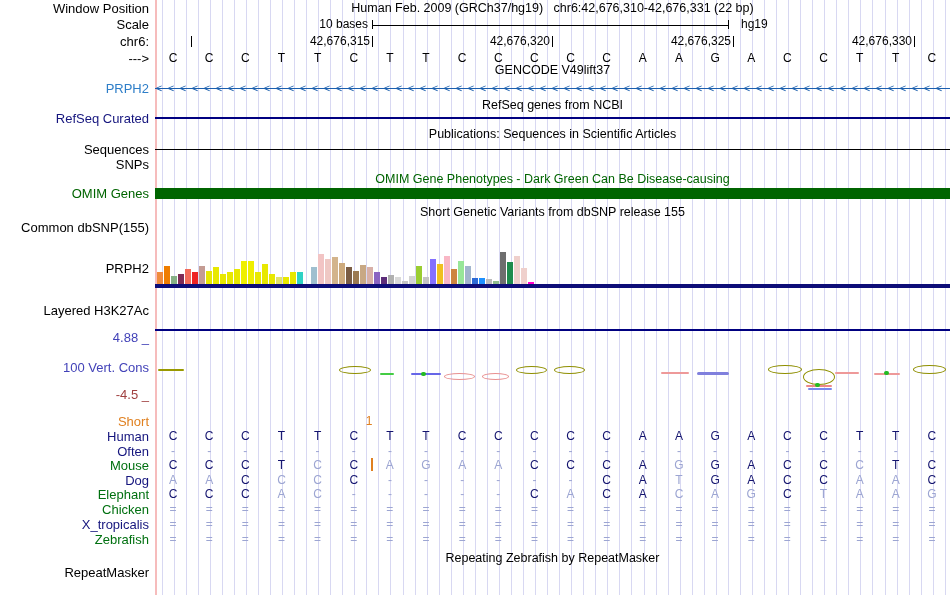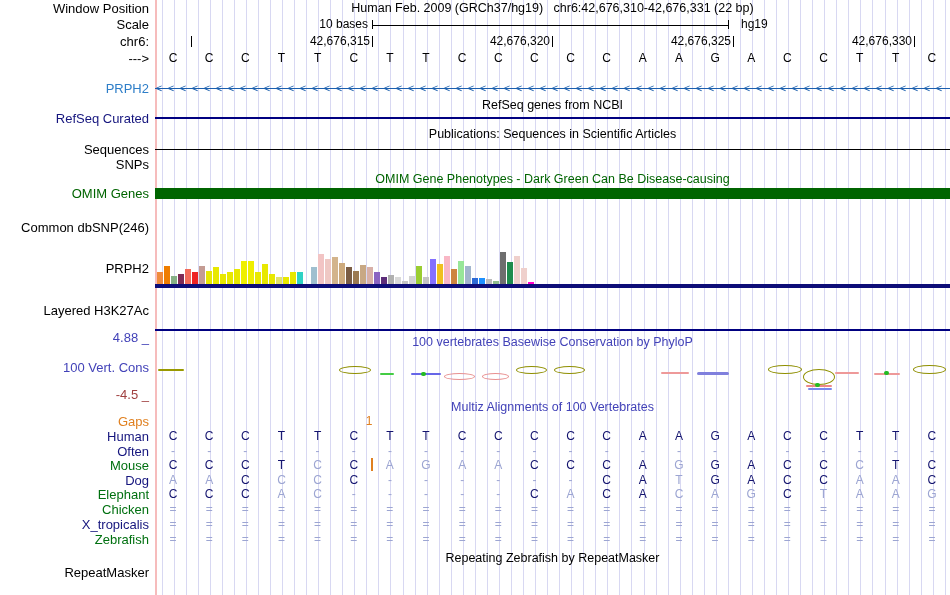--- a/index.html
+++ b/index.html
@@ -147,20 +147,21 @@
       <div class="baseltr" style="left: 678.977px; top: 58px;">A</div>
       <div class="baseltr" style="left: 715.114px; top: 58px;">G</div>
       <div class="baseltr" style="left: 751.25px; top: 58px;">A</div>
       <div class="baseltr" style="left: 787.386px; top: 58px;">C</div>
       <div class="baseltr" style="left: 823.523px; top: 58px;">C</div>
       <div class="baseltr" style="left: 859.659px; top: 58px;">T</div>
       <div class="baseltr" style="left: 895.795px; top: 58px;">T</div>
       <div class="baseltr" style="left: 931.932px; top: 58px;">C</div>
     </div>
 
+  <div class="ct" style="top:70px">GENCODE V49lift37</div>
   <div class="ll gblue" style="top:88px">PRPH2</div>
   <div class="hline" style="top:87.5px;height:1px;background:#1b5fae;"></div>
   <div id="chevron-layer">
       <div class="chev" style="left: 159px; top: 88px;">&lt;</div>
       <div class="chev" style="left: 171px; top: 88px;">&lt;</div>
       <div class="chev" style="left: 183px; top: 88px;">&lt;</div>
       <div class="chev" style="left: 195px; top: 88px;">&lt;</div>
       <div class="chev" style="left: 207px; top: 88px;">&lt;</div>
       <div class="chev" style="left: 219px; top: 88px;">&lt;</div>
       <div class="chev" style="left: 231px; top: 88px;">&lt;</div>
@@ -231,21 +232,22 @@
 
   <div class="ct" style="top:134px">Publications: Sequences in Scientific Articles</div>
   <div class="ll" style="top:149px">Sequences</div>
   <div class="hline" style="top:148.5px;height:1px;background:#000;"></div>
   <div class="ll" style="top:164px">SNPs</div>
 
   <div class="ct green" style="top:179px">OMIM Gene Phenotypes - Dark Green Can Be Disease-causing</div>
   <div class="ll green" style="top:193px">OMIM Genes</div>
   <div class="hline" style="top:187.5px;height:11px;background:#006400;"></div>
 
-  <div class="ll" style="top:227px">Common dbSNP(246)</div>
+  <div class="ct" style="top:212px">Short Genetic Variants from dbSNP release 155</div>
+  <div class="ll" style="top:227px">Common dbSNP(155)</div>
 
   <div class="ll" style="top:268px">PRPH2</div>
   <div id="gtex-layer">
       <div class="bar" style="left: 157px; top: 271.5px; width: 5.5px; height: 12px; background: rgb(240, 139, 60);"></div>
       <div class="bar" style="left: 164px; top: 265.5px; width: 5.5px; height: 18px; background: rgb(239, 125, 0);"></div>
       <div class="bar" style="left: 171px; top: 275.5px; width: 5.5px; height: 8px; background: rgb(134, 176, 134);"></div>
       <div class="bar" style="left: 178px; top: 273.5px; width: 5.5px; height: 10px; background: rgb(125, 43, 86);"></div>
       <div class="bar" style="left: 185px; top: 268.5px; width: 5.5px; height: 15px; background: rgb(242, 107, 90);"></div>
       <div class="bar" style="left: 192px; top: 271.5px; width: 5.5px; height: 12px; background: rgb(238, 34, 34);"></div>
       <div class="bar" style="left: 199px; top: 265.5px; width: 5.5px; height: 18px; background: rgb(196, 156, 147);"></div>
@@ -295,21 +297,20 @@
       <div class="bar" style="left: 514px; top: 255.5px; width: 5.5px; height: 28px; background: rgb(239, 208, 204);"></div>
       <div class="bar" style="left: 521px; top: 267.5px; width: 5.5px; height: 16px; background: rgb(239, 208, 204);"></div>
       <div class="bar" style="left: 528px; top: 281.5px; width: 5.5px; height: 2px; background: rgb(255, 0, 204);"></div>
     </div>
   <div class="hline" style="top:283.5px;height:4px;background:#0d0d78;"></div>
 
   <div class="ll" style="top:310px">Layered H3K27Ac</div>
   <div class="hline" style="top:329px;height:1.5px;background:#000080;"></div>
 
   <div class="ll pblue" style="top:337px">4.88 _</div>
-  <div class="ct pblue" style="top:342px">100 vertebrates Basewise Conservation by PhyloP</div>
   <div class="ll pblue" style="top:367px">100 Vert. Cons</div>
   <div class="ll brick" style="top:394px">-4.5 _</div>
   <div id="phylop-layer">
       <div class="dash" style="left: 158px; top: 369px; width: 26px; height: 2px; background: rgb(153, 153, 0); border-radius: 2px;"></div>
       <div class="oval" style="left: 339px; top: 366px; width: 30px; height: 6px; border: 1.5px solid rgb(143, 143, 0);"></div>
       <div class="dash" style="left: 380px; top: 373px; width: 14px; height: 2px; background: rgb(68, 204, 68); border-radius: 2px;"></div>
       <div class="dash" style="left: 411px; top: 373px; width: 30px; height: 2px; background: rgb(102, 102, 232); border-radius: 2px;"></div>
       <div class="dash" style="left: 421px; top: 372px; width: 5px; height: 4px; background: rgb(34, 187, 34); border-radius: 2px;"></div>
       <div class="oval" style="left: 444px; top: 373px; width: 29px; height: 5px; border: 1.5px solid rgb(232, 144, 144);"></div>
       <div class="oval" style="left: 482px; top: 373px; width: 25px; height: 5px; border: 1.5px solid rgb(232, 144, 144);"></div>
@@ -321,22 +322,21 @@
       <div class="oval" style="left: 803px; top: 369px; width: 30px; height: 14px; border: 1.5px solid rgb(143, 143, 0);"></div>
       <div class="dash" style="left: 806px; top: 385px; width: 26px; height: 2px; background: rgb(238, 136, 136); border-radius: 2px;"></div>
       <div class="dash" style="left: 808px; top: 388px; width: 24px; height: 2px; background: rgb(119, 136, 238); border-radius: 2px;"></div>
       <div class="dash" style="left: 815px; top: 383px; width: 5px; height: 4px; background: rgb(34, 187, 34); border-radius: 2px;"></div>
       <div class="dash" style="left: 835px; top: 372px; width: 24px; height: 2px; background: rgb(238, 153, 153); border-radius: 2px;"></div>
       <div class="dash" style="left: 874px; top: 373px; width: 26px; height: 2px; background: rgb(238, 153, 153); border-radius: 2px;"></div>
       <div class="dash" style="left: 884px; top: 371px; width: 5px; height: 4px; background: rgb(34, 187, 34); border-radius: 2px;"></div>
       <div class="oval" style="left: 913px; top: 365px; width: 31px; height: 7px; border: 1.5px solid rgb(143, 143, 0);"></div>
     </div>
 
-  <div class="ct pblue" style="top:407px">Multiz Alignments of 100 Vertebrates</div>
-  <div class="ll orange" style="top:421px">Gaps</div>
+  <div class="ll orange" style="top:421px">Short</div>
   <div class="orange" style="position:absolute;left:369px;top:421px;transform:translate(-50%,-50%);font-size:12px;">1</div>
   <div style="position:absolute;left:370.5px;top:458px;width:2px;height:13px;background:#e08020;"></div>
   <div id="align-layer">
       <div class="ll navy" style="top: 436px;">Human</div>
       <div class="alcell dk" style="left: 173.068px; top: 436px;">C</div>
       <div class="alcell dk" style="left: 209.205px; top: 436px;">C</div>
       <div class="alcell dk" style="left: 245.341px; top: 436px;">C</div>
       <div class="alcell dk" style="left: 281.477px; top: 436px;">T</div>
       <div class="alcell dk" style="left: 317.614px; top: 436px;">T</div>
       <div class="alcell dk" style="left: 353.75px; top: 436px;">C</div>

